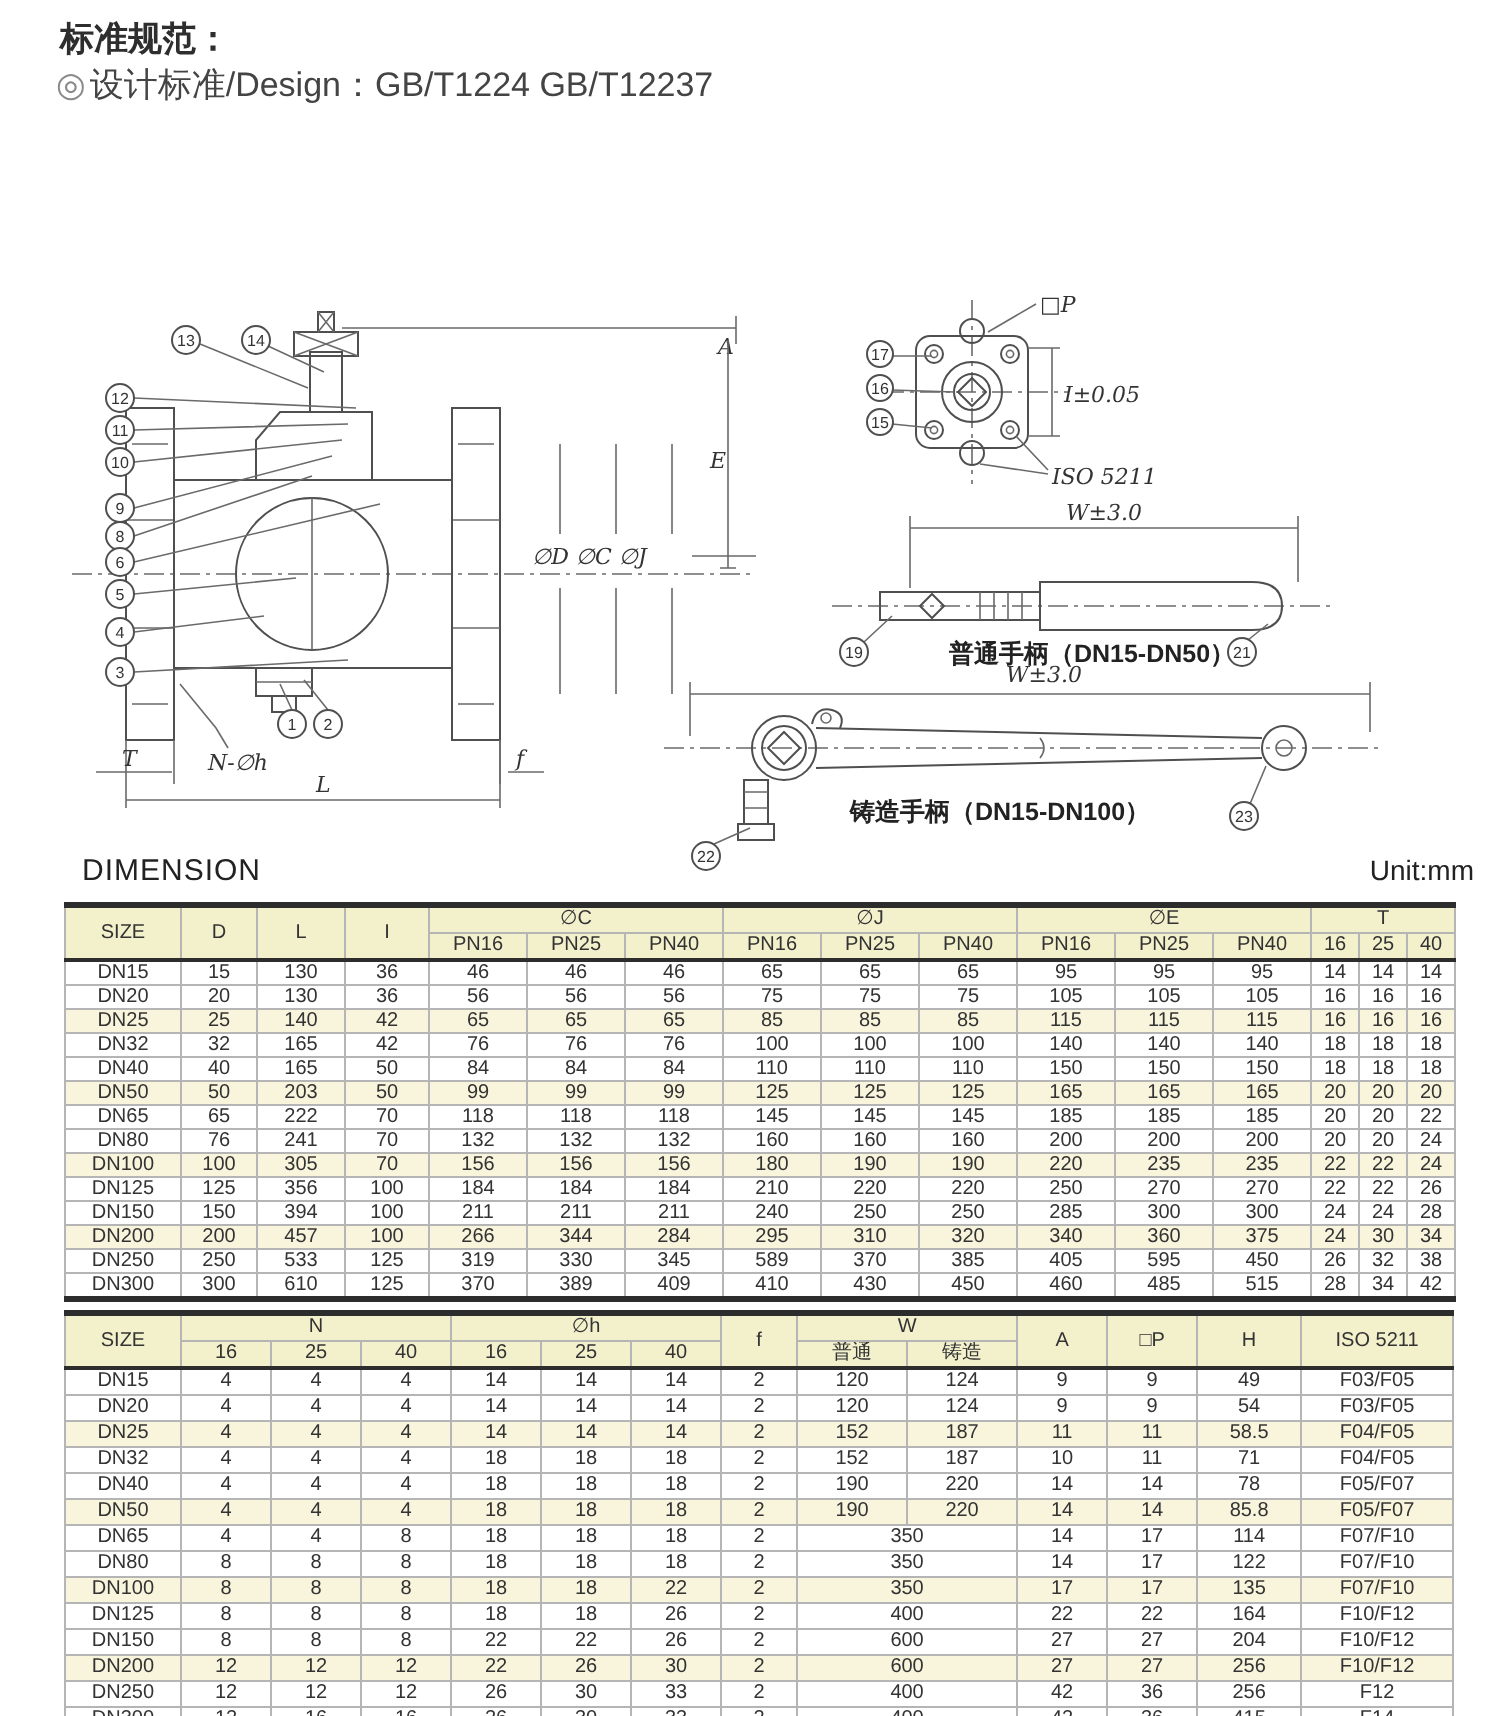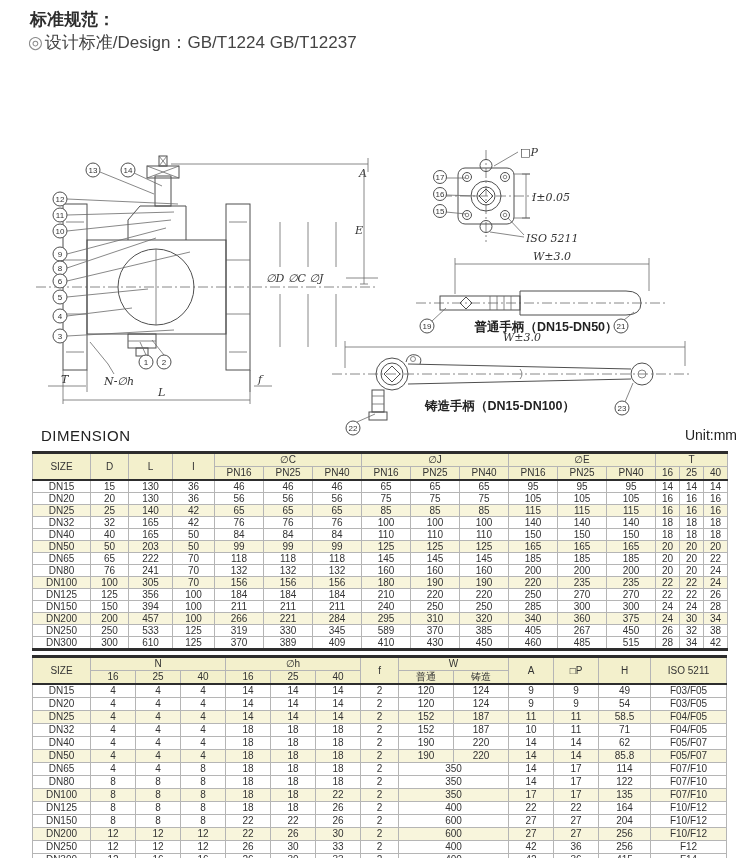--- a/index.html
+++ b/index.html
@@ -478,21 +478,21 @@
         <td>24</td>
         <td>24</td>
         <td>28</td>
       </tr>
       <tr>
         <td>DN200</td>
         <td>200</td>
         <td>457</td>
         <td>100</td>
         <td>266</td>
-        <td>221</td>
+        <td>344</td>
         <td>284</td>
         <td>295</td>
         <td>310</td>
         <td>320</td>
         <td>340</td>
         <td>360</td>
         <td>375</td>
         <td>24</td>
         <td>30</td>
         <td>34</td>
@@ -502,21 +502,21 @@
         <td>250</td>
         <td>533</td>
         <td>125</td>
         <td>319</td>
         <td>330</td>
         <td>345</td>
         <td>589</td>
         <td>370</td>
         <td>385</td>
         <td>405</td>
-        <td>267</td>
+        <td>595</td>
         <td>450</td>
         <td>26</td>
         <td>32</td>
         <td>38</td>
       </tr>
       <tr>
         <td>DN300</td>
         <td>300</td>
         <td>610</td>
         <td>125</td>
@@ -647,21 +647,21 @@
         <td>4</td>
         <td>4</td>
         <td>18</td>
         <td>18</td>
         <td>18</td>
         <td>2</td>
         <td>190</td>
         <td>220</td>
         <td>14</td>
         <td>14</td>
-        <td>62</td>
+        <td>78</td>
         <td>F05/F07</td>
       </tr>
       <tr>
         <td>DN50</td>
         <td>4</td>
         <td>4</td>
         <td>4</td>
         <td>18</td>
         <td>18</td>
         <td>18</td>

